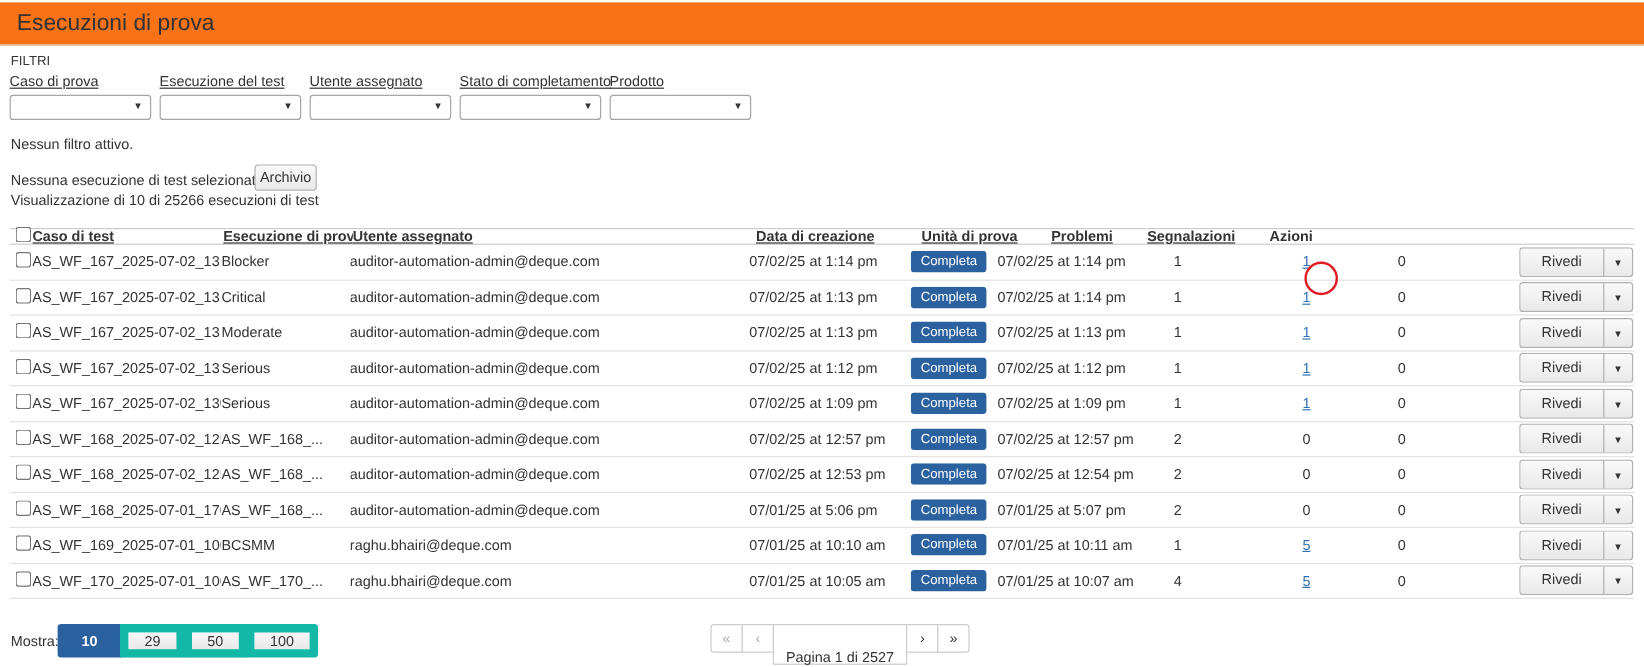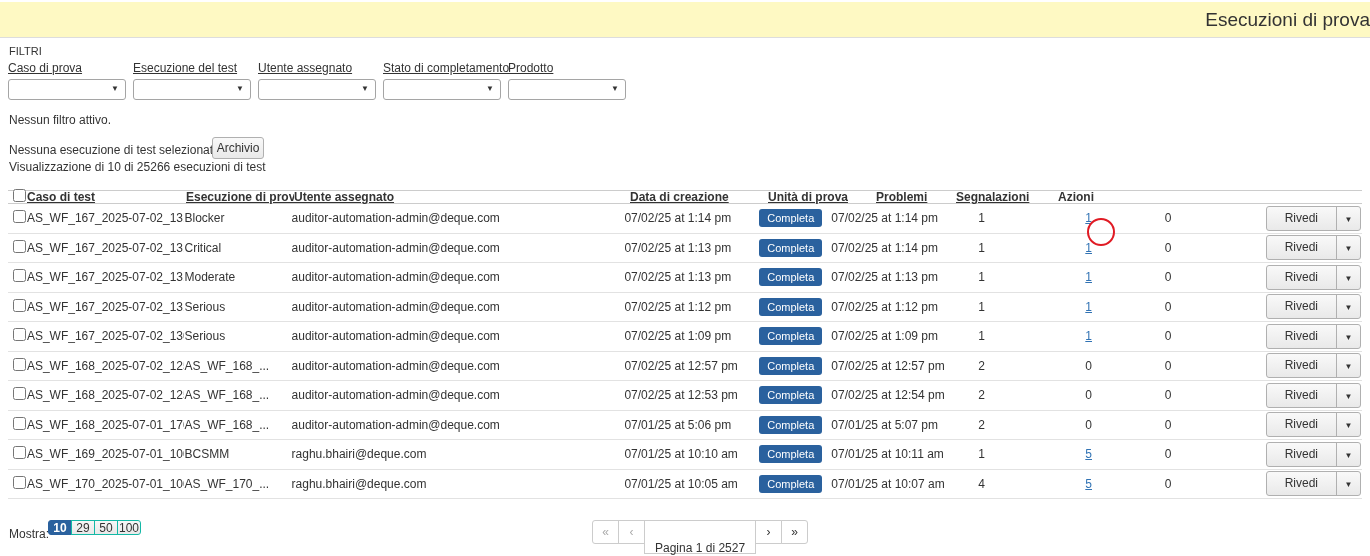--- a/index.html
+++ b/index.html
@@ -2,21 +2,21 @@
 <html style="--accent: #2a619e; --link: #3173b4; --red: #e01b24;"><head>
 <meta charset="utf-8">
 <style>
   * { margin:0; padding:0; box-sizing:border-box; }
   html,body { background:#fff; }
   body { font-family:"Liberation Sans", sans-serif; color:#333; }
   #screen { position:relative; width:1370px; height:556px; background:#fff; overflow:hidden; }
 
   
   .titlebar { position:absolute; top:2px; left:0; right:0; height:36px;
-    background:#fef9c3; border-bottom:1px solid #ddd;text-align:right; }
+    background:#f97316; border-bottom:1px solid #ddd; }
   .titlebar h1 { margin-left:14px; line-height:35px; font-size:19px; font-weight:400; color:#333; }
 
   
   .filtri-label { position:absolute; top:45px; left:9px; font-size:11px; color:#333; }
   .filters { position:absolute; top:61px; left:8px; display:flex; gap:7px; }
   .filter { width:118px; }
   .flabel { font-size:12px; color:#333; margin-bottom:4px; white-space:nowrap;text-decoration:underline; }
   .select { position:relative; height:21px; background:#fff; border:1px solid #a5a5a5;
     border-radius:3px; cursor:pointer; }
   .select .caret { position:absolute; right:6px; top:4px; font-size:8px; color:#333; }
@@ -59,22 +59,22 @@
     line-height:23px; cursor:pointer; }
   .split-caret .caret { font-size:8px; color:#333; }
 
   
   .annotation-circle { position:absolute; left:1087px; top:218px; width:28px; height:28px;
     border:2.5px solid var(--red,#e01b24); border-radius:50%; pointer-events:none; }
 
   
   .show-label { position:absolute; top:527px; left:9px; font-size:12px; }
   .sizegroup { position:absolute; top:520px; left:48px; display:flex; }
-  .pgsize { height:15px; min-width:24px; padding:0 1px; font-size:12px;
-    background:linear-gradient(#f7f7f7,#e9e9e9); border:1px solid #14b8a6; color:#333;
+  .pgsize { height:28px; min-width:24px; padding:0 13px; font-size:12px;
+    background:linear-gradient(#f7f7f7,#e9e9e9); border:7px solid #14b8a6; color:#333;
     cursor:pointer; margin-left:-1px; font-family:"Liberation Sans", sans-serif; }
   .pgsize:first-child { border-radius:3px 0 0 3px; margin-left:0; }
   .pgsize:last-child { border-radius:0 3px 3px 0; }
   .pgsize.active { background:var(--accent,#2a619e); color:#fff; border-color:var(--accent,#2a619e); font-weight:bold; }
 
   .pagination { position:absolute; top:520px; left:592px; display:flex; }
   .pg { height:24px; line-height:22px; text-align:center; background:#fff;
     border:1px solid #ccc; font-size:12px; color:#333; cursor:pointer; margin-left:-1px; }
   .pg.nav { width:27px; }
   .pg.disabled { color:#aaa; cursor:default; }

